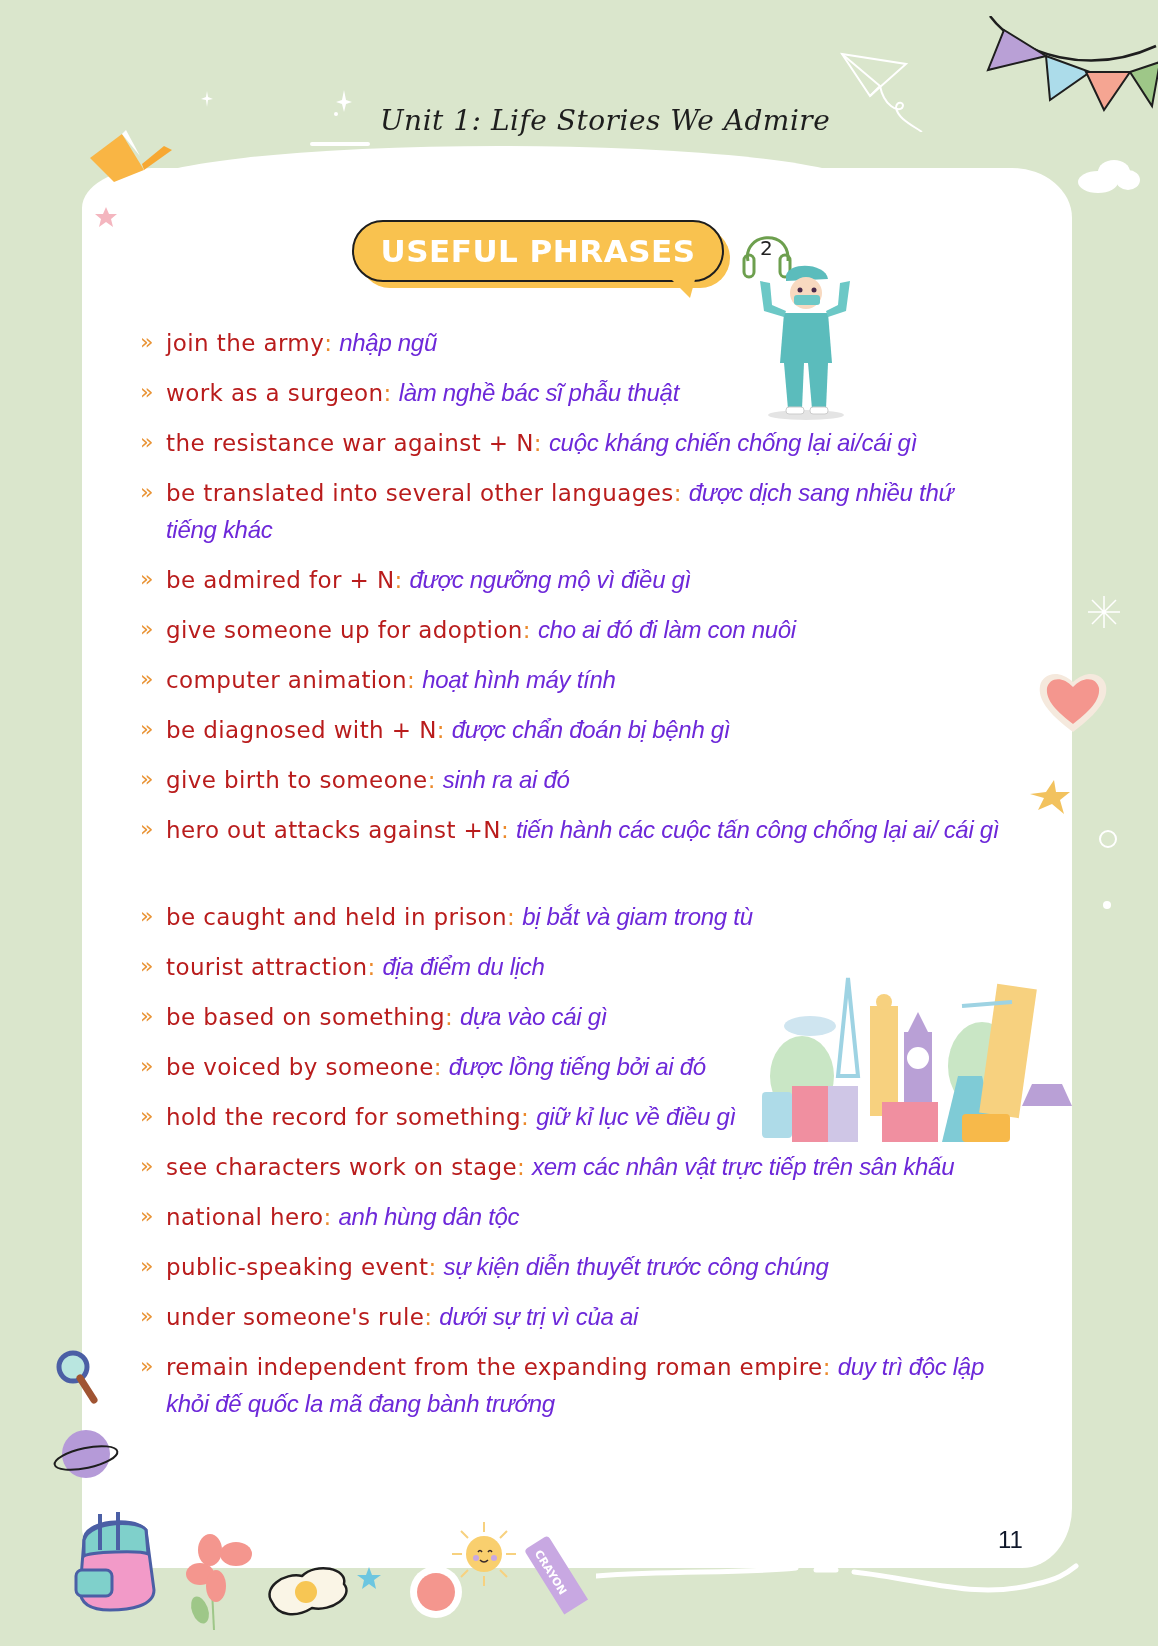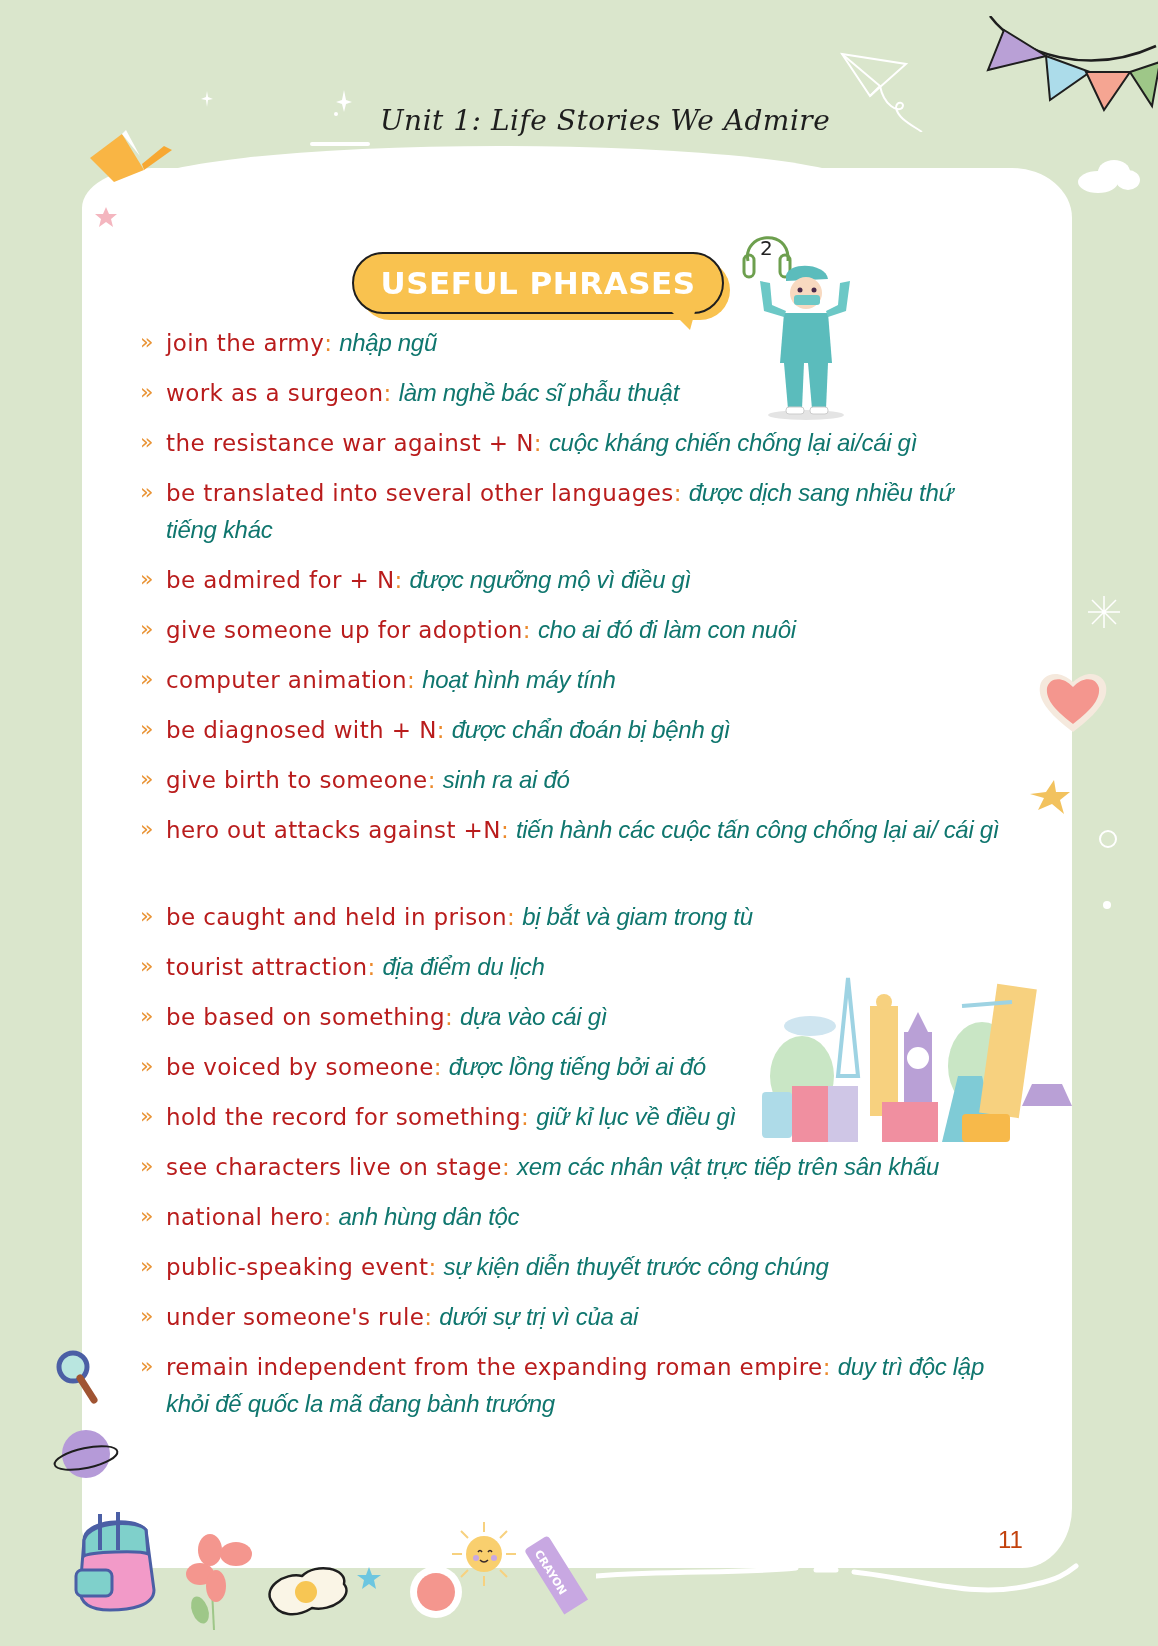--- a/index.html
+++ b/index.html
@@ -23,21 +23,21 @@
       position: absolute; left: 380px; top: 88px;
       font-family: "DejaVu Serif", serif; font-style: italic;
       font-size: 28px; color: #1e1e1e; letter-spacing: 0.5px;
     }
     .title-underline {
       position: absolute; left: 310px; top: 126px; width: 60px; height: 4px;
       background: #fff; border-radius: 2px;
     }
 
     
-    .badge-wrap { position: absolute; left: 352px; top: 204px; width: 378px; height: 68px; margin-top: 32px; }
+    .badge-wrap { position: absolute; left: 352px; top: 204px; width: 378px; height: 68px; }
     .badge-shadow {
       position: absolute; left: 8px; top: 8px; width: 370px; height: 60px;
       background: #f9c24f; border-radius: 34px;
     }
     .badge {
       position: absolute; left: 0; top: 0; width: 372px; height: 62px;
       border: 2.5px solid #1e1e1e; border-radius: 34px;
       display: flex; align-items: center; justify-content: center;
       background: #f9c24f;
     }
@@ -66,26 +66,26 @@
     .bullet {
       position: absolute; left: 0; top: 0; color: #e99436;
       font-family: "DejaVu Sans", sans-serif; font-size: 22px;
     }
     .term {
       color: #b91c1c; font-family: "DejaVu Sans", sans-serif; font-size: 23px;
       letter-spacing: 0.4px;
     }
     .term-colon { color: #ec8a2c; font-family: "DejaVu Sans", sans-serif; font-size: 23px; }
     .meaning {
-      color: #0f766e; font-family: "Liberation Sans", sans-serif; font-style: italic;
+      color: #6d28d9; font-family: "Liberation Sans", sans-serif; font-style: italic;
       font-size: 24px; letter-spacing: -0.3px;
     }
 
     .page-number {
-      position: absolute; left: 998px; top: 1510px; font-size: 24px; color: #c2410c;
+      position: absolute; left: 998px; top: 1510px; font-size: 24px; color: #0f172a;
       font-family: "Liberation Sans", sans-serif;
     }
 
     .deco { position: absolute; }
   </style>
 </head>
 <body>
 
 <div class="page">
 
@@ -217,21 +217,21 @@
     <li class="phrase-item" style="height:50px">
       <span class="bullet">»</span>
       <span class="term">be voiced by someone</span><span class="term-colon">: </span><span class="meaning">được lồng tiếng bởi ai đó</span>
     </li>
     <li class="phrase-item" style="height:50px">
       <span class="bullet">»</span>
       <span class="term">hold the record for something</span><span class="term-colon">: </span><span class="meaning">giữ kỉ lục về điều gì</span>
     </li>
     <li class="phrase-item" style="height:50px">
       <span class="bullet">»</span>
-      <span class="term">see characters live on stage</span><span class="term-colon">: </span><span class="meaning">xem các nhân vật trực tiếp trên sân khấu</span>
+      <span class="term">see characters work on stage</span><span class="term-colon">: </span><span class="meaning">xem các nhân vật trực tiếp trên sân khấu</span>
     </li>
     <li class="phrase-item" style="height:50px">
       <span class="bullet">»</span>
       <span class="term">national hero</span><span class="term-colon">: </span><span class="meaning">anh hùng dân tộc</span>
     </li>
     <li class="phrase-item" style="height:50px">
       <span class="bullet">»</span>
       <span class="term">public-speaking event</span><span class="term-colon">: </span><span class="meaning">sự kiện diễn thuyết trước công chúng</span>
     </li>
     <li class="phrase-item" style="height:50px">

